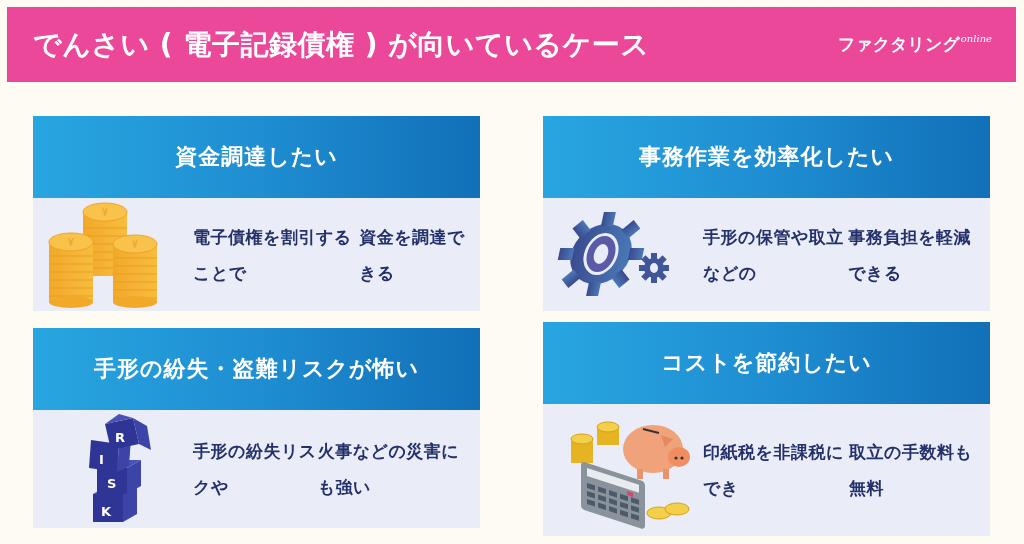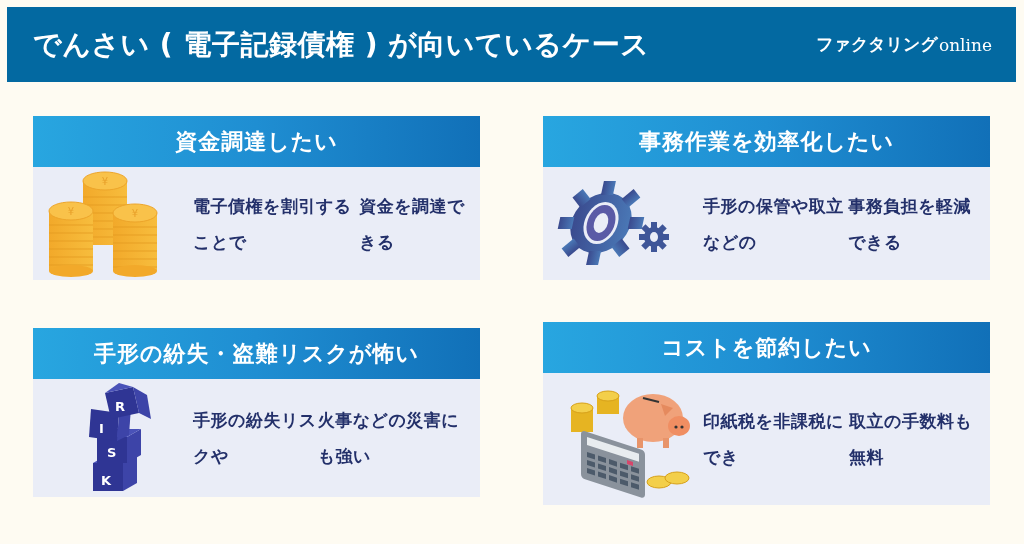--- a/index.html
+++ b/index.html
@@ -4,34 +4,34 @@
 <style>
   * { box-sizing: border-box; margin: 0; padding: 0; }
   html, body { width: 1024px; height: 544px; overflow: hidden; }
   body {
     background: #fefbf2;
     font-family: "DejaVu Sans", "Liberation Sans", sans-serif;
     position: relative;
   }
   .header-bar {
     position: absolute; left: 7px; top: 7px; width: 1009px; height: 75px;
-    background: #0369a1;
+    background: #ec4899;
     display: flex; align-items: center; justify-content: space-between;
     padding: 0 24px 0 26px;
   }
   .page-title {
     color: #ffffff; font-weight: bold; font-size: 28px; letter-spacing: 0.5px;
   }
-  .logo { color: #ffffff; display: flex; align-items: center; }
+  .logo { color: #ffffff; display: flex; align-items: flex-start; }
   .logo-main { font-weight: bold; font-size: 17px; }
-  .logo-sub { font-family: "DejaVu Serif", serif; font-size: 17px; margin-left: 1px; }
+  .logo-sub { font-family: "DejaVu Serif", serif; font-style: italic; font-size: 10px; margin-left: 1px; }
 
   .card { position: absolute; width: 447px; }
   .card-head {
-    height: 51px;
+    height: 82px;
     background: linear-gradient(90deg, #28a6e0 0%, #1f8ed2 50%, #1170b8 100%);
     display: flex; align-items: center; justify-content: center;
     color: #ffffff; font-weight: bold; font-size: 22px; letter-spacing: 1px;
   }
   .card-body {
     height: 113px; background: #eaedf7; position: relative;
     display: flex; align-items: center;
   }
   .card.bottom .card-body { height: 118px; }
   .illus { position: absolute; left: 8px; top: 0; width: 150px; height: 100%; }

